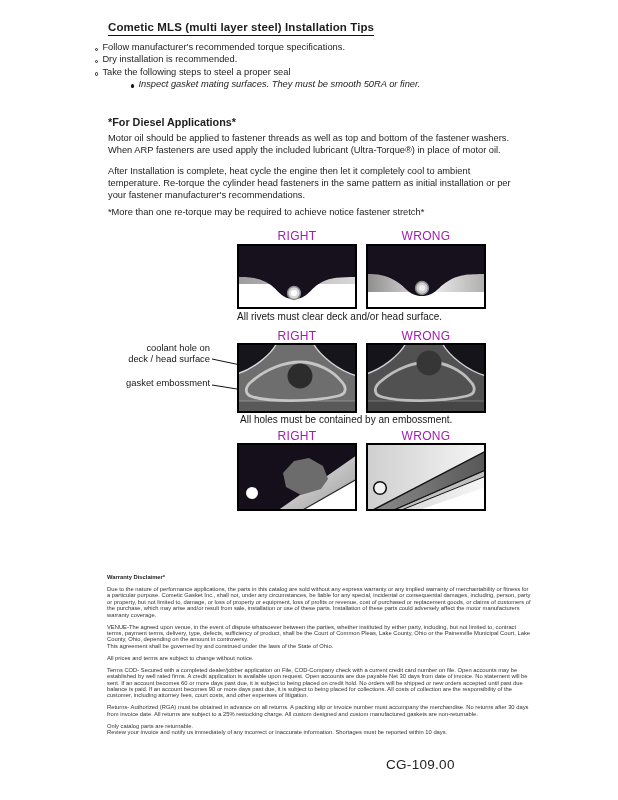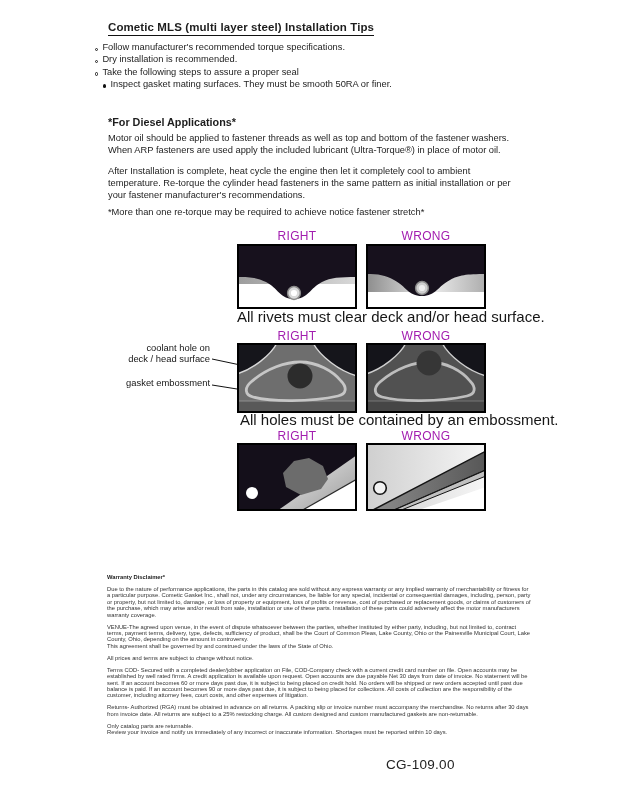--- a/index.html
+++ b/index.html
@@ -8,29 +8,29 @@
   .page { position:relative; width:618px; height:800px; background:#ffffff; overflow:hidden;padding-left:17px; }
 
   .title { position:absolute; left:108px; top:21px; font-size:11.5px; font-weight:bold;
            display:inline-block; border-bottom:1.6px solid #111; padding-bottom:2px; letter-spacing:.1px; }
 
   .tips { position:absolute; left:95px; top:41px; width:430px; font-size:9.3px; }
   .tip { display:flex; align-items:center; line-height:12.3px; }
   .tip .mk { flex:0 0 auto; margin:4.2px 4px 0 0; width:3.4px; height:3.4px; border-radius:50%; }
   .mk.open { border:1px solid #222; }
   .mk.fill { background:#111; }
-  .tip.sub { margin-left:8px; }
+  .tip.sub { margin-left:36px;font-style:italic; }
 
   .diesel-h { position:absolute; left:108px; top:116px; font-size:10.8px; font-weight:bold; }
   .para { position:absolute; left:108px; width:406px; font-size:9.3px; line-height:12px; }
   .p1 { top:132px; } .p2 { top:165px; } .p3 { top:206px; }
 
   .dlabel { position:absolute; width:120px; text-align:center; font-size:12px; color:#a21caf; letter-spacing:.3px; }
   .fig { position:absolute; display:block; }
-  .caption { position:absolute; font-size:15px; color:#161616; line-height:10.8px; }
+  .caption { position:absolute; font-size:10px; color:#161616; line-height:10.8px; }
 
   .side-label { position:absolute; width:112px; text-align:right; font-size:9.4px; line-height:10.6px; color:#161616; }
   .leader { position:absolute; left:208px; top:350px; }
 
   .legal { position:absolute; left:107px; top:574px; width:424px; font-size:5.8px; line-height:6.4px; color:#333; }
   .legal h4 { font-size:5.8px; font-weight:bold; color:#222; }
   .legal p { margin-top:5.6px; white-space:pre-line; }
 
   .page-number { position:absolute; left:386px; top:757px; font-size:13.5px; color:#222; letter-spacing:.3px; }
 </style>
@@ -45,21 +45,21 @@
     <div class="tip">
       <span class="mk open"></span>
       <span>Follow manufacturer's recommended torque specifications.</span>
     </div>
     <div class="tip">
       <span class="mk open"></span>
       <span>Dry installation is recommended.</span>
     </div>
     <div class="tip">
       <span class="mk open"></span>
-      <span>Take the following steps to assure a proper seal</span>
+      <span>Take the following steps to steel a proper seal</span>
     </div>
     <div class="tip sub">
       <span class="mk fill"></span>
       <span>Inspect gasket mating surfaces.  They must be smooth 50RA or finer.</span>
     </div>
   </div>
 
   <h2 class="diesel-h">*For Diesel Applications*</h2>
   <p class="para p1">Motor oil should be applied to fastener threads as well as top and bottom of the fastener washers. When ARP fasteners are used apply the included lubricant (Ultra-Torque®) in place of motor oil.</p>
   <p class="para p2">After Installation is complete, heat cycle the engine then let it completely cool to ambient temperature. Re-torque the cylinder head fasteners in the same pattern as initial installation or per your fastener manufacturer's recommendations.</p>

